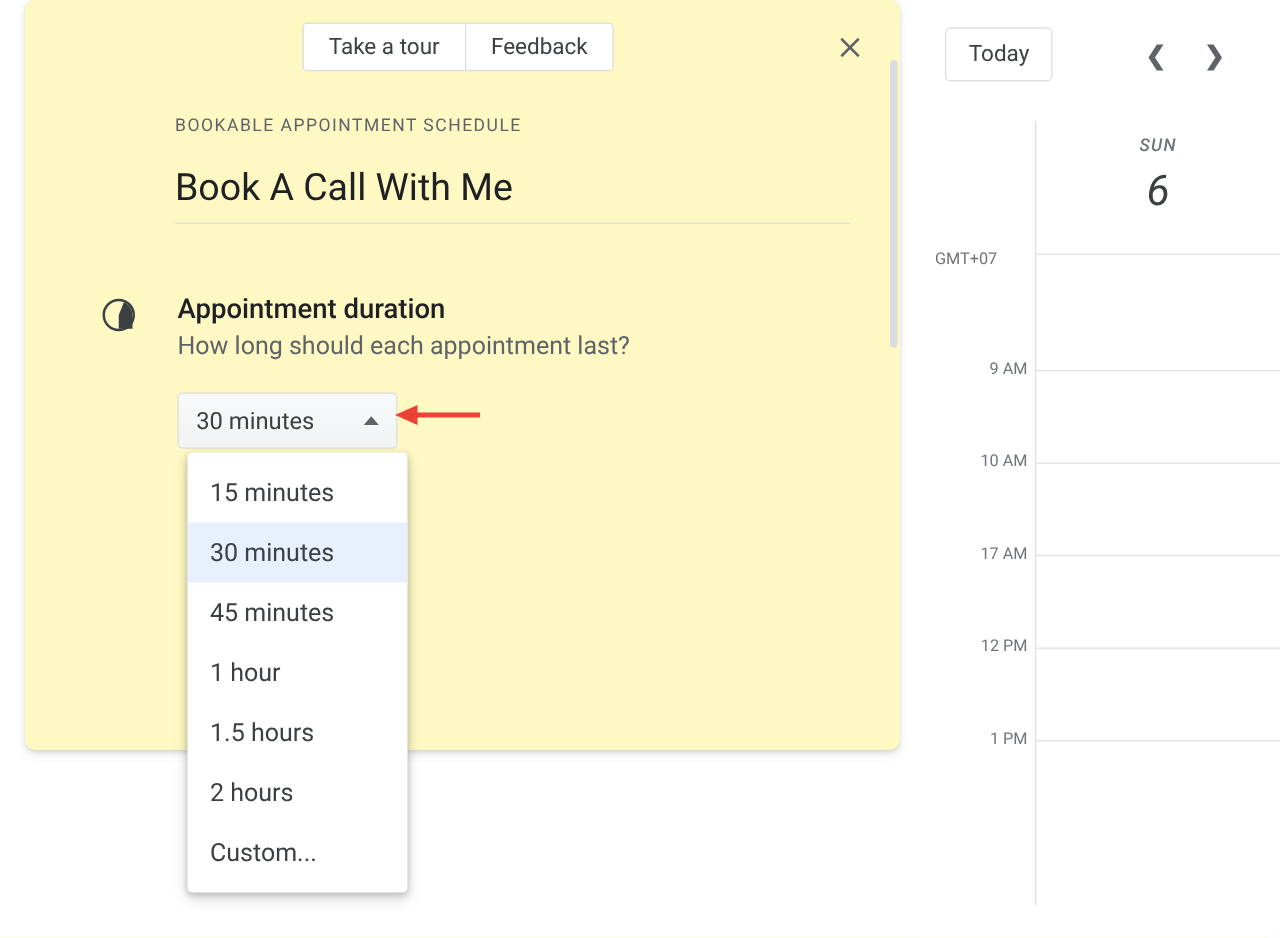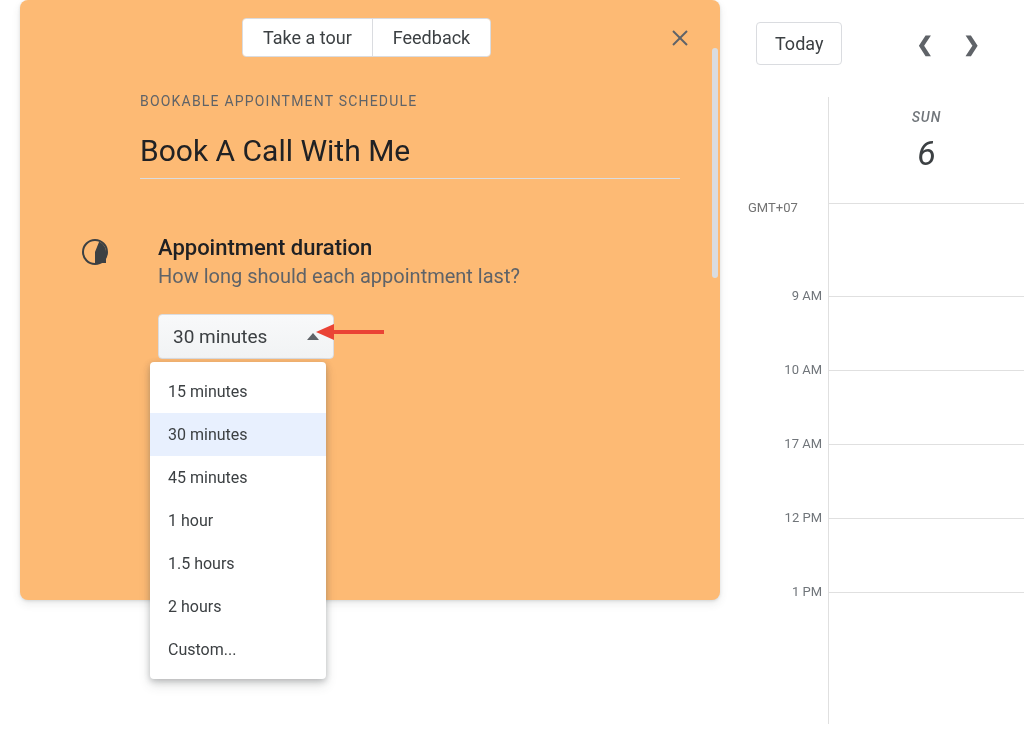--- a/index.html
+++ b/index.html
@@ -11,21 +11,21 @@
       width: 1024px;
       height: 750px;
       position: relative;
     }
     .panel {
       position: absolute;
       left: 20px;
       top: 0;
       width: 700px;
       height: 600px;
-      background: #fdba74;
+      background: #fef9c3;
       border-radius: 8px;
       box-shadow: 0 1px 3px rgba(60,64,67,.15), 0 4px 8px rgba(60,64,67,.1);
       padding: 18px 22px 0 22px;
     }
     .panel-top {
       display: flex;
       align-items: center;
       justify-content: space-between;
     }
     .tour-feedback {
@@ -103,21 +103,21 @@
       border-top-right-radius:100%;
       clip-path: polygon(0 100%, 100% 100%, 100% 0, 40% 0);
     }
     .clock-fill2 {
       position:absolute;
       width:50%; height:50%;
       background:#3c4043;
       top:50%; left:50%;
       transform-origin: top left;
     }
-    .sec-body { flex:1;margin-left:16px; }
+    .sec-body { flex:1; }
     .sec-title { font-size: 22px; color:#202124; font-weight:500; }
     .sec-sub { font-size: 20px; color:#5f6368; margin-top:4px; }
     .dropdown {
       margin-top: 26px;
       display:inline-flex; align-items:center;
       background: linear-gradient(#f8f9fa,#f1f3f4);
       border:1px solid #dadce0;
       border-radius:4px;
       padding: 10px 14px;
       font-size:19px;
@@ -138,21 +138,21 @@
       left: 130px; top: 362px;
       width: 176px;
       background:#fff;
       border-radius:4px;
       box-shadow: 0 2px 6px rgba(60,64,67,.3), 0 6px 12px rgba(60,64,67,.15);
       padding: 8px 0;
       z-index: 5;
     }
     .menu-item {
       padding: 12px 18px;
-      font-size:16px;
+      font-size:20px;
       color:#3c4043;
       cursor:pointer;
     }
     .menu-item.selected { background:#e8f0fe; }
     .annot-arrow {
       position:absolute;
       left: 296px; top: 320px;
       z-index:6;
     }
     .scrollbar {

